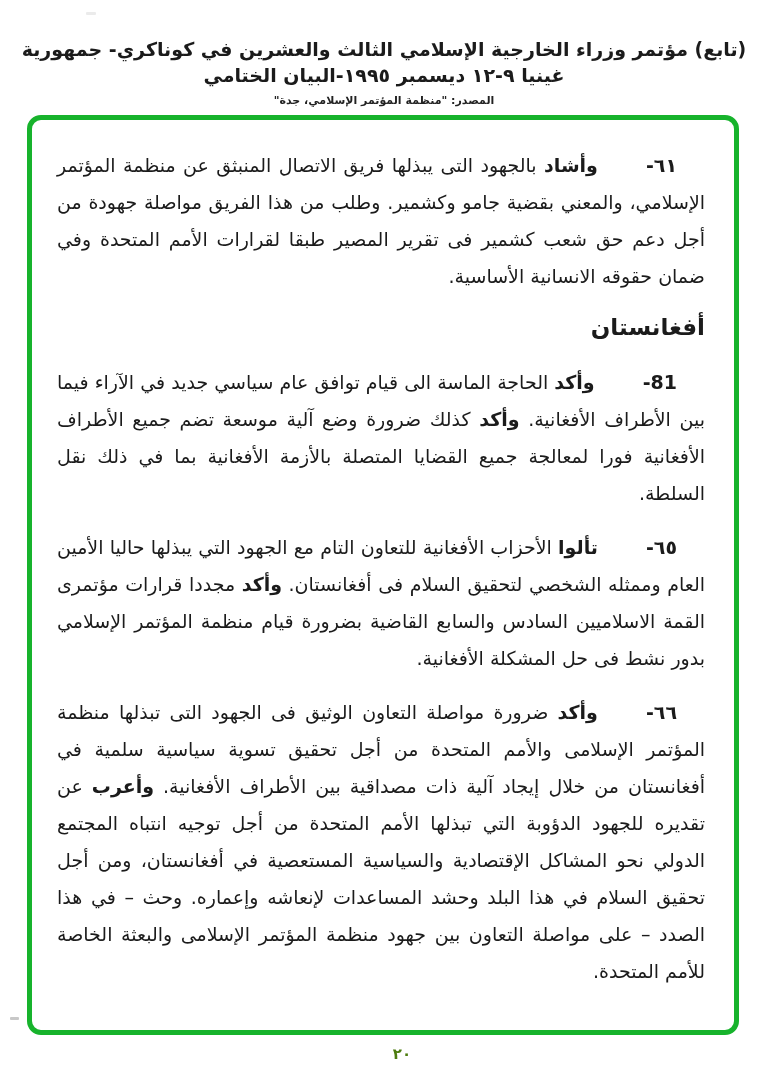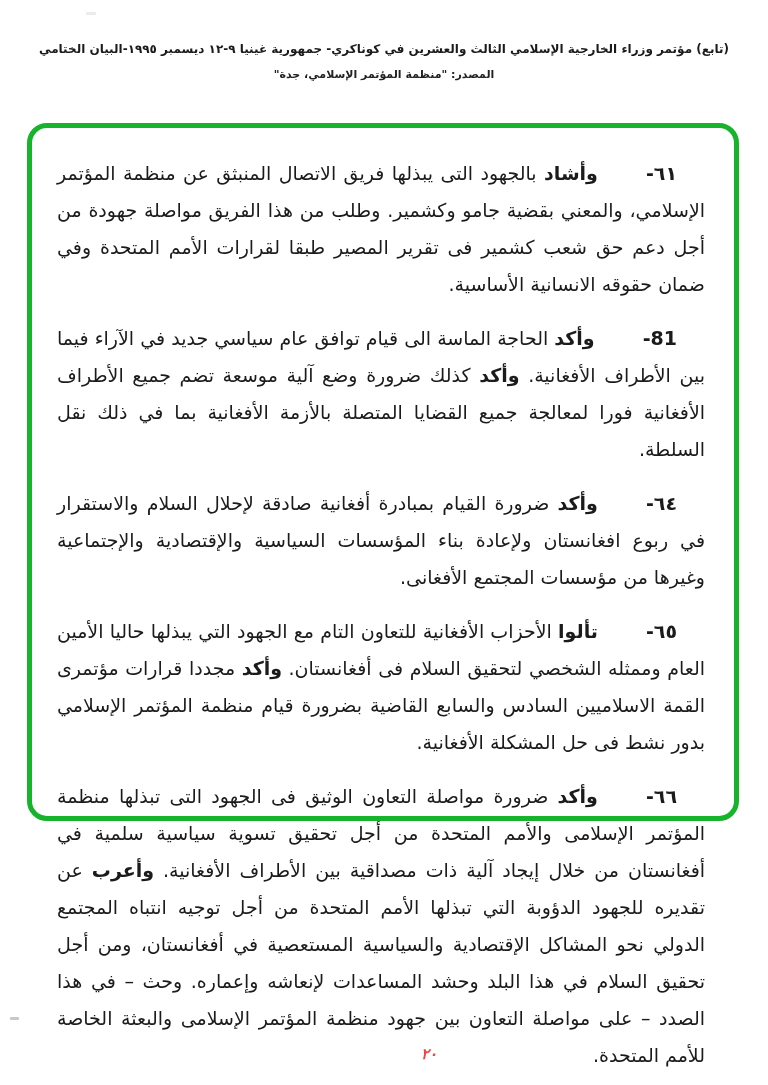--- a/index.html
+++ b/index.html
@@ -11,39 +11,39 @@
     position:relative;
     overflow:hidden;
     direction:rtl;
   }
   
   .header{
     position:absolute;top:36px;left:0;right:0;
     text-align:center;
   }
   .header-line1{
-    font-size:12px;
+    font-size:19px;
     font-weight:bold;
     letter-spacing:0;
     line-height:26px;
     padding:0 6px;
   }
   .header-line2{
     margin-top:6px;
     font-size:11px;
     font-weight:bold;
     color:#222;
   }
   
   .green-box{
     position:absolute;
-    left:27px;top:123px;
-    width:712px;height:698px;
+    left:27px;top:115px;
+    width:712px;height:920px;
     border:5px solid #17b32c;
-    border-radius:20px;
+    border-radius:14px;
     box-sizing:border-box;
     background:#ffffff;
   }
   .content{
     padding:27px 29px 0 25px;
     direction:rtl;
     text-align:justify;
     font-size:19px;
     line-height:37px;
   }
@@ -66,25 +66,24 @@
   }
   
   .footer{
     position:absolute;
     top:1044px;left:0;right:0;
     text-align:center;
   }
   .page-number{
     display:inline-block;
     position:relative;
-    left:45px; 
+    left:18px; 
     font-size:15px;
     font-weight:bold;
-    color:#ef4444;
-    font-style:italic;
+    color:#4d7c0f;
   }
   
   .artifact{
     position:absolute;
     background:#9a9a9a;
     border-radius:1px;
   }
   .artifact.a1{left:10px;top:1017px;width:9px;height:3px;opacity:.55;}
   .artifact.a2{left:86px;top:12px;width:10px;height:3px;opacity:.2;}
 </style>
@@ -92,22 +91,22 @@
 <body>
 
 <div class="header">
   <div class="header-line1">(تابع) مؤتمر وزراء الخارجية الإسلامي الثالث والعشرين في كوناكري- جمهورية غينيا ٩-١٢ ديسمبر ١٩٩٥-البيان الختامي</div>
   <div class="header-line2">المصدر: "منظمة المؤتمر الإسلامي، جدة"</div>
 </div>
 
 <div class="green-box">
   <div class="content" id="doc-body">
       <p><span class="pnum">٦١-</span><span class="b">وأشاد</span><span class=""> بالجهود التى يبذلها فريق الاتصال المنبثق عن منظمة المؤتمر الإسلامي، والمعني بقضية جامو وكشمير. وطلب من هذا الفريق مواصلة جهودة من أجل دعم حق شعب كشمير فى تقرير المصير طبقا لقرارات الأمم المتحدة وفي ضمان حقوقه الانسانية الأساسية.</span></p>
+      <h2>أفغانستان</h2>
       <p><span class="pnum">81-</span><span class="b">وأكد</span><span class=""> الحاجة الماسة الى قيام توافق عام سياسي جديد في الآراء فيما بين الأطراف الأفغانية. </span><span class="b">وأكد</span><span class=""> كذلك ضرورة وضع آلية موسعة تضم جميع الأطراف الأفغانية فورا لمعالجة جميع القضايا المتصلة بالأزمة الأفغانية بما في ذلك نقل السلطة.</span></p>
-      <p><span class="pnum">٦٤-</span><span class="b">وأكد</span><span class=""> ضرورة القيام بمبادرة أفغانية صادقة لإحلال السلام والاستقرار في ربوع افغانستان ولإعادة بناء المؤسسات السياسية والإقتصادية والإجتماعية وغيرها من مؤسسات المجتمع الأفغانى.</span></p>
       <p><span class="pnum">٦٥-</span><span class="b">تألوا</span><span class=""> الأحزاب الأفغانية للتعاون التام مع الجهود التي يبذلها حاليا الأمين العام وممثله الشخصي لتحقيق السلام فى أفغانستان. </span><span class="b">وأكد</span><span class=""> مجددا قرارات مؤتمرى القمة الاسلاميين السادس والسابع القاضية بضرورة قيام منظمة المؤتمر الإسلامي بدور نشط فى حل المشكلة الأفغانية.</span></p>
       <p><span class="pnum">٦٦-</span><span class="b">وأكد</span><span class=""> ضرورة مواصلة التعاون الوثيق فى الجهود التى تبذلها منظمة المؤتمر الإسلامى والأمم المتحدة من أجل تحقيق تسوية سياسية سلمية في أفغانستان من خلال إيجاد آلية ذات مصداقية بين الأطراف الأفغانية. </span><span class="b">وأعرب</span><span class=""> عن تقديره للجهود الدؤوبة التي تبذلها الأمم المتحدة من أجل توجيه انتباه المجتمع الدولي نحو المشاكل الإقتصادية والسياسية المستعصية في أفغانستان، ومن أجل تحقيق السلام في هذا البلد وحشد المساعدات لإنعاشه وإعماره. وحث – في هذا الصدد – على مواصلة التعاون بين جهود منظمة المؤتمر الإسلامى والبعثة الخاصة للأمم المتحدة.</span></p>
     </div>
 </div>
 
 <div class="footer">
   <span class="page-number">٢٠</span>
 </div>
 
 <span class="artifact a1"></span>

